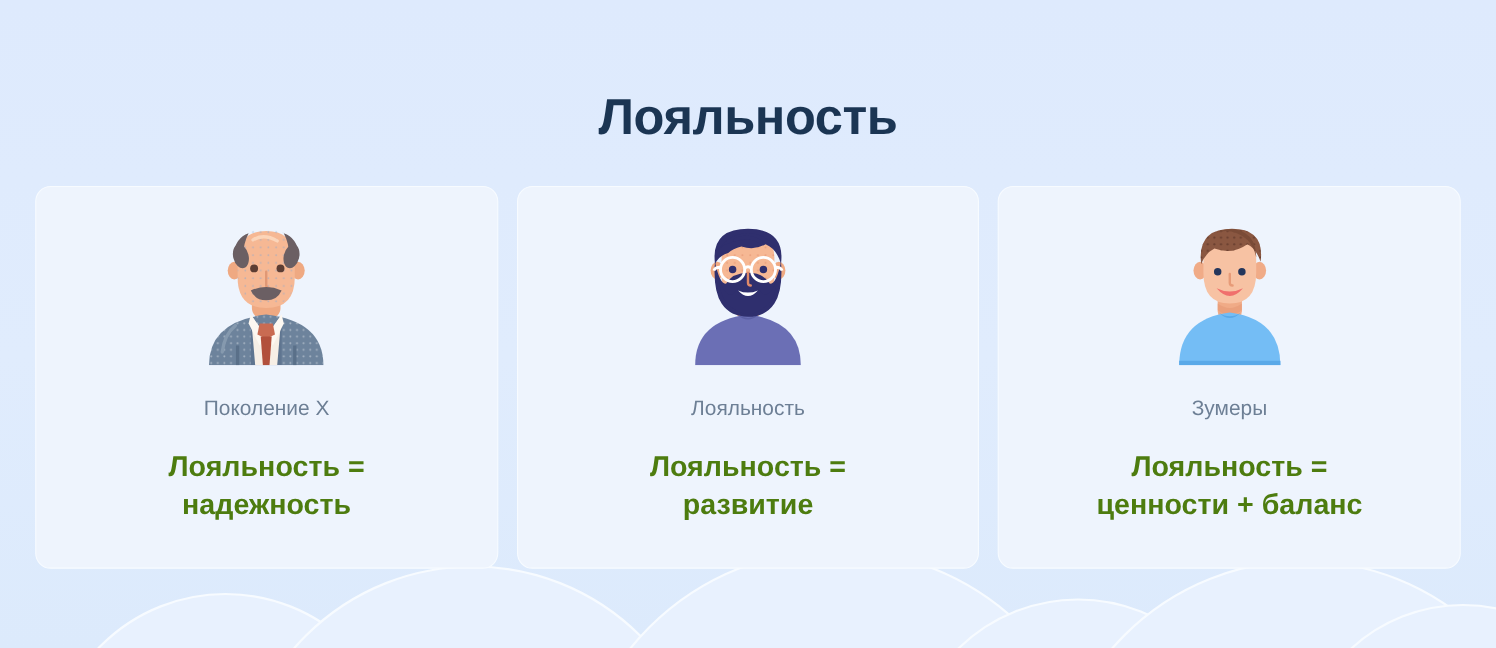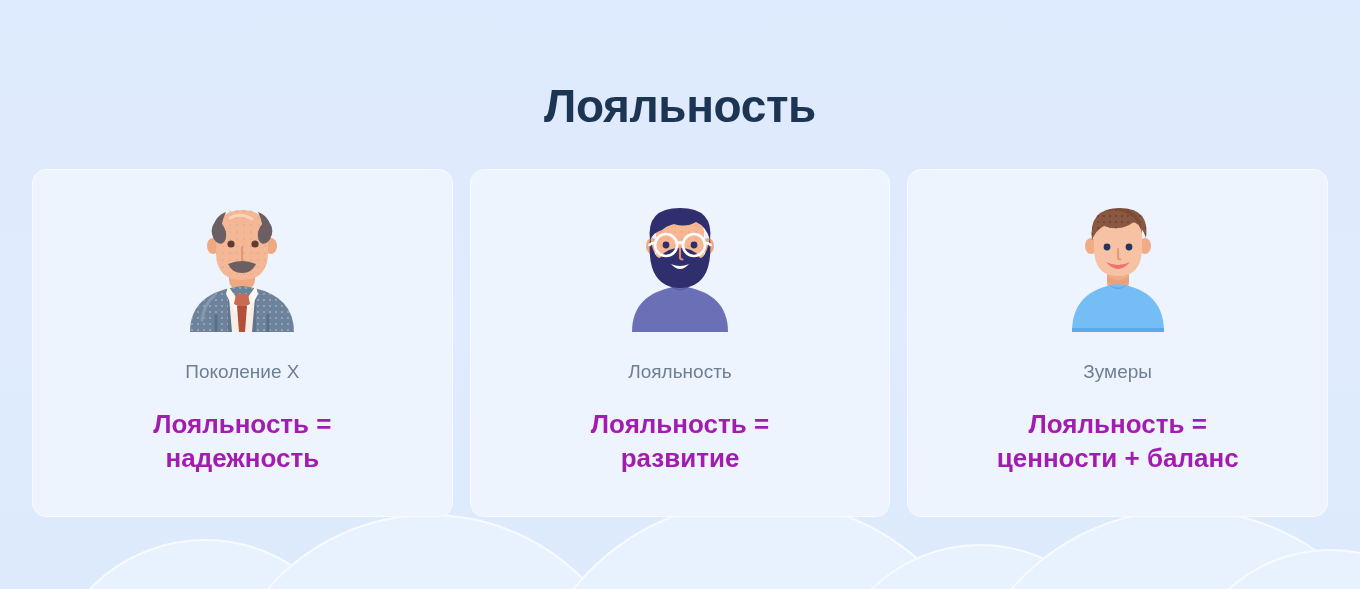--- a/index.html
+++ b/index.html
@@ -92,21 +92,21 @@
     color: #6d7f95;
     font-weight: normal;
     text-align: center;
   }
 
   .statement {
     margin-top: 23px;
     font-size: 26px;
     line-height: 34px;
     font-weight: bold;
-    color: #a21caf;
+    color: #4d7c0f;
     text-align: center;
     padding: 0 14px;
     white-space: pre-line;
   }
 </style>
 </head>
 <body>
 
 <div class="stage">
 

